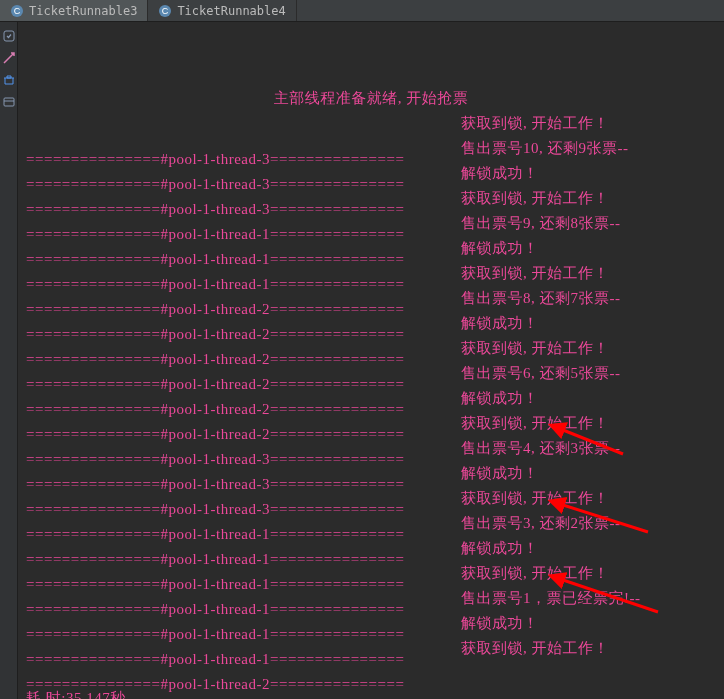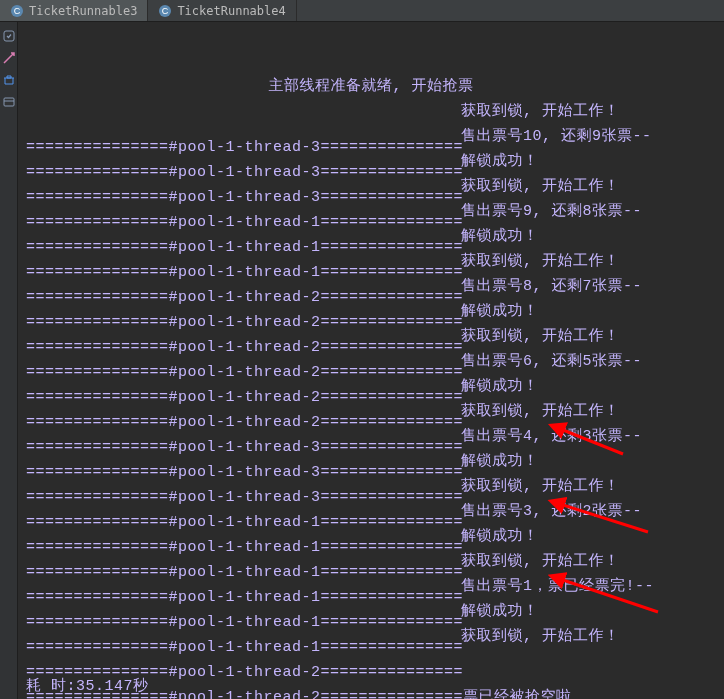--- a/index.html
+++ b/index.html
@@ -54,25 +54,25 @@
     margin: 6px 1px;
     display: flex;
     align-items: center;
     justify-content: center;
     font-size: 11px;
     cursor: pointer;
   }
   .tool-btn svg { width:14px; height:14px; }
   .console {
     flex: 1;
-    padding: 2px 8px;
-    font-family: Liberation Mono, monospace;
+    padding: 14px 8px;
+    font-family: Liberation Serif, serif;
     font-size: 15px;
     line-height: 25px;
-    color: #c4b5fd;
+    color: #ec4899;
     letter-spacing: 0.5px;
     white-space: pre;
     overflow: hidden;
     position: relative;
   }
   .line { height: 25px; display: flex; }
   .center-line { justify-content: center; }
   .prefix-wrap { width: 435px; min-width:435px;margin-top:36px; }
   .msg { }
   .arrows {

